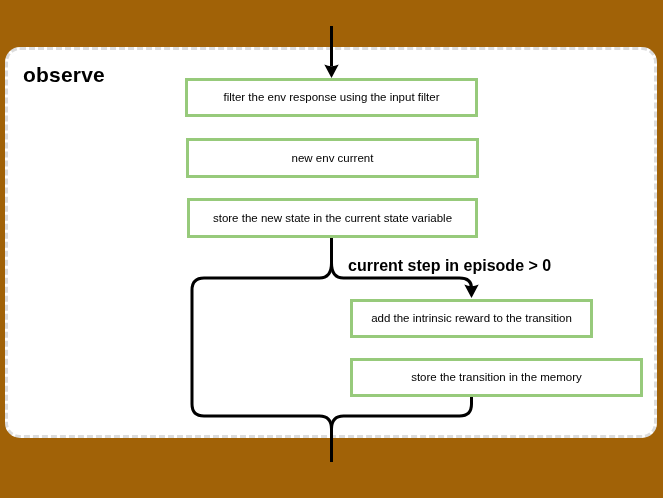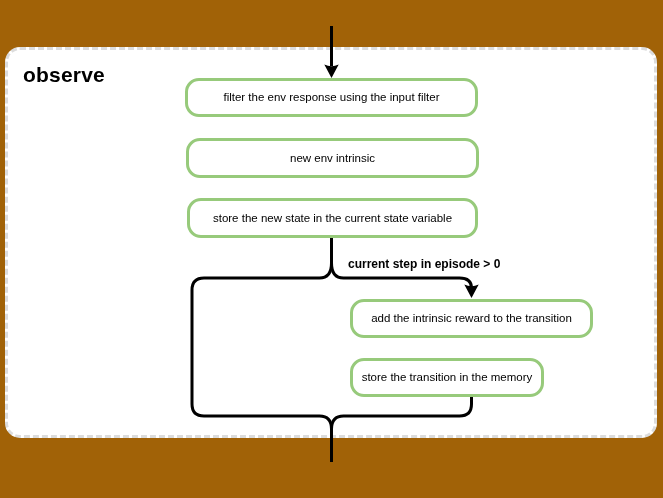--- a/index.html
+++ b/index.html
@@ -35,42 +35,42 @@
     font-weight: bold;
     color: #000000;
     z-index: 2;
     letter-spacing: 0.2px;
   }
   .node {
     position: absolute;
     box-sizing: border-box;
     background: #ffffff;
     border: 3px solid #97ca7b;
-    border-radius: 14px;
+    border-radius: 0;
     display: flex;
     flex-direction: column;
     align-items: center;
     justify-content: center;
     text-align: center;
     font-size: 11.5px;
     line-height: 14.5px;
     color: #000000;
     z-index: 2;
     padding: 0 4px;
   }
   .node-1 { left: 185px; top: 78px;  width: 293px; height: 39px; }
   .node-2 { left: 186px; top: 138px; width: 293px; height: 40px; }
   .node-3 { left: 187px; top: 198px; width: 291px; height: 40px; }
   .node-4 { left: 350px; top: 299px; width: 243px; height: 39px; }
-  .node-5 { left: 350px; top: 358px; width: 194px; height: 39px; }
+  .node-5 { left: 350px; top: 358px; width: 293px; height: 39px; }
   .condition-label {
     position: absolute;
     left: 348px;
     top: 257px;
-    font-size: 12px;
+    font-size: 16px;
     font-weight: bold;
     color: #000000;
     z-index: 3;
     white-space: nowrap;
   }
   svg.wires {
     position: absolute;
     left: 0;
     top: 0;
     width: 663px;
@@ -98,21 +98,21 @@
   <div class="group-container"></div>
 
   <div class="group-title">observe</div>
 
   <div class="node node-1">
     <div>filter the env response using the input filter</div>
     <div></div>
   </div>
 
   <div class="node node-2">
-    <div>new env intrinsic</div>
+    <div>new env current</div>
   </div>
 
   <div class="node node-3">
     <div>store the new state in the current state variable</div>
     <div></div>
   </div>
 
   <div class="node node-4">
     <div>add the intrinsic reward to the transition</div>
     <div></div>

